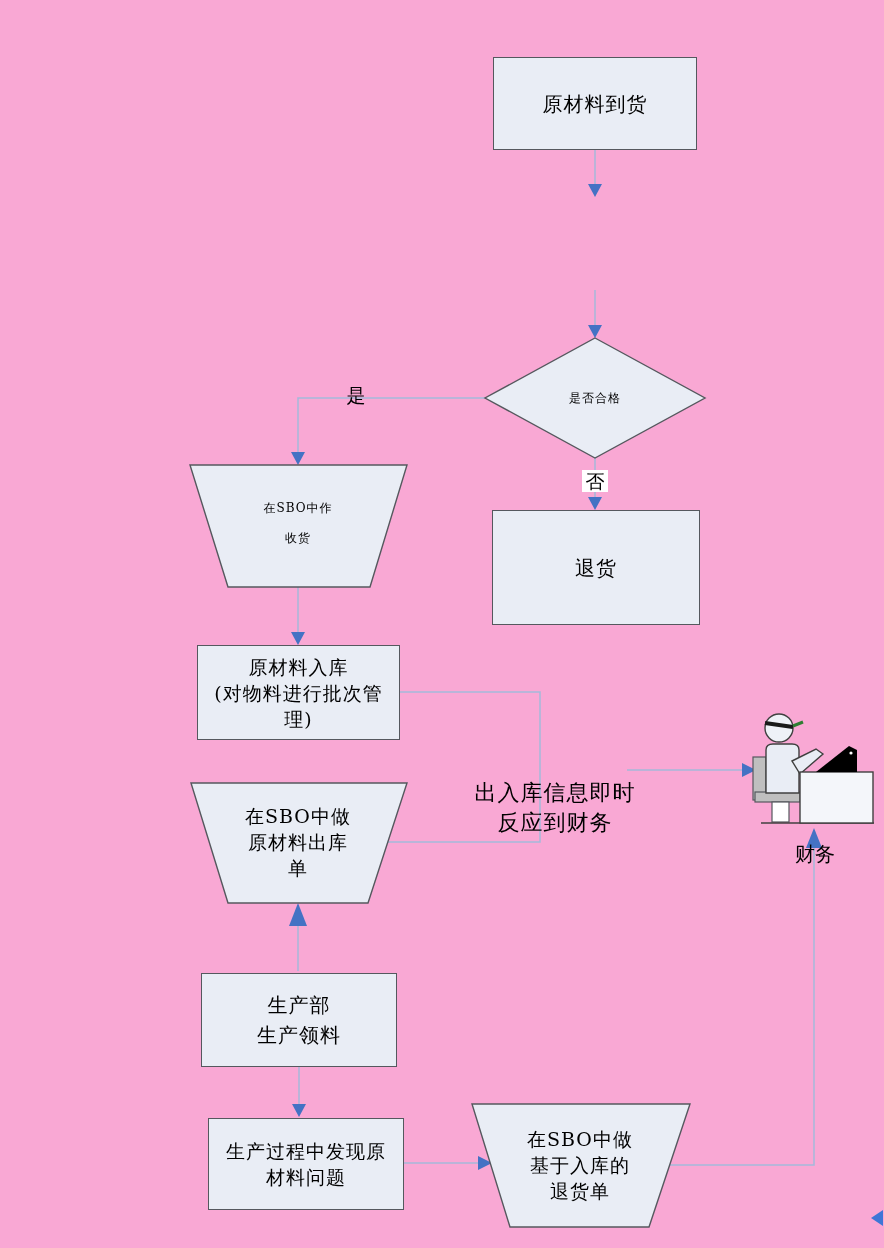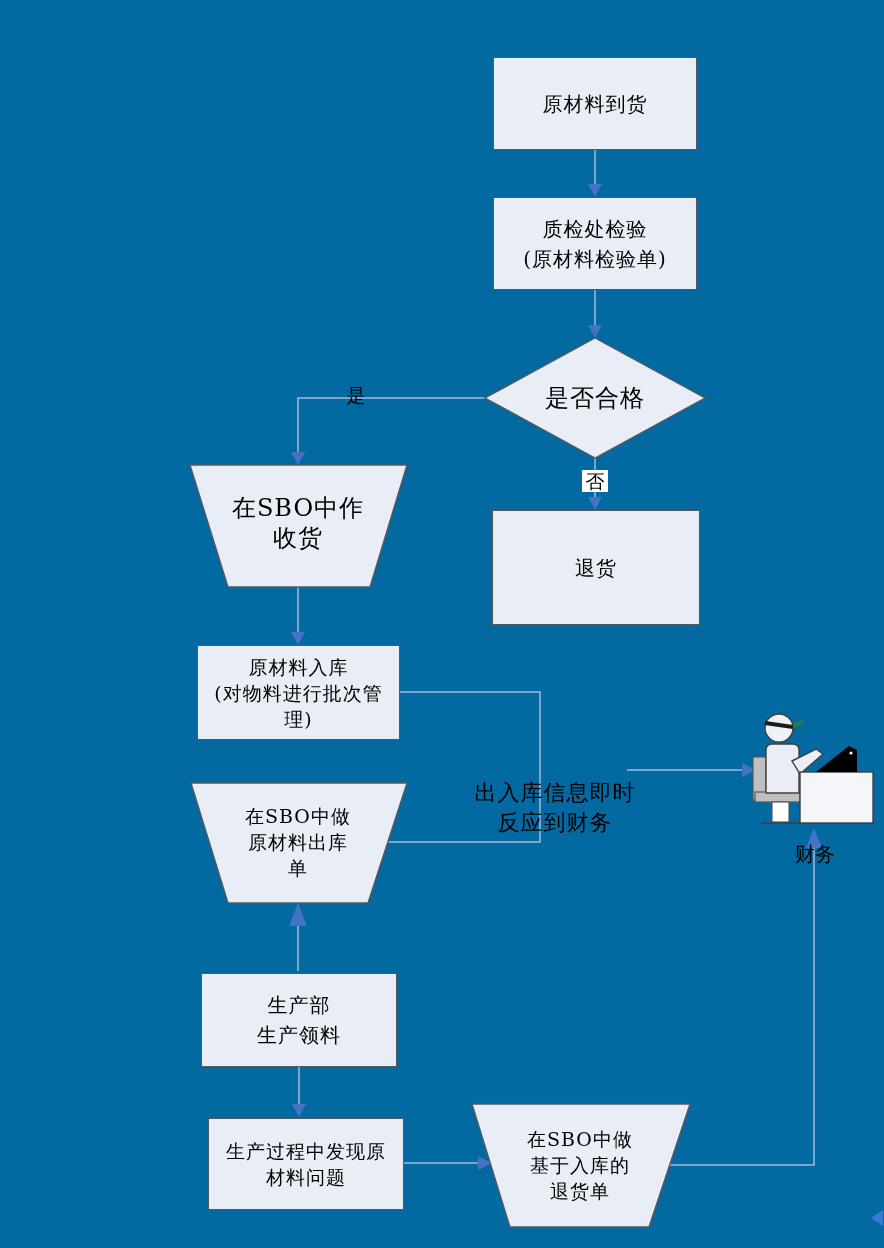--- a/index.html
+++ b/index.html
@@ -1,19 +1,19 @@
 <!DOCTYPE html>
 <html><head>
 <meta charset="utf-8">
 <style>
   html,body{margin:0;padding:0;background:#ffffff;}
   .canvas{
     position:relative;
     width:884px;height:1248px;
-    background:#0369a1;
+    background:#f9a8d4;
     font-family:"DejaVu Serif","Liberation Serif",serif;
     color:#000;
     overflow:hidden;
   }
   .layer{position:absolute;left:0;top:0;width:884px;height:1248px;}
   .node-rect{
     position:absolute;
     background:#e9edf5;
     border:1.5px solid #55585e;
     display:flex;align-items:center;justify-content:center;
@@ -24,21 +24,21 @@
     white-space:pre-line;
     font-size:20px;
     line-height:30px;
     letter-spacing:1px;
   }
   .node-label.small{font-size:19px;line-height:26px;}
   .overlay-label{
     position:absolute;
     text-align:center;
     white-space:pre-line;
-    font-size:24px;
+    font-size:12px;
     line-height:27px;
     letter-spacing:1px;
   }
   .edge-label{
     position:absolute;
     font-size:19px;
     line-height:22px;
     text-align:center;
   }
   .edge-label.masked{background:#ffffff;padding:0 1px;}
@@ -118,24 +118,20 @@
       <circle cx="851" cy="753" r="1.6" fill="#ffffff"></circle>
     </g>
 
     <polygon points="883,1210 883,1226 871,1218" fill="#3e76d6"></polygon>
   </svg>
 
   <div class="node-rect" style="left:493px;top:57px;width:204px;height:93px;">
     <span class="node-label">原材料到货</span>
   </div>
 
-  <div class="node-rect" style="left:493px;top:197px;width:204px;height:93px;">
-    <span class="node-label">质检处检验
-(原材料检验单)</span>
-  </div>
 
   <div class="node-rect" style="left:492px;top:510px;width:208px;height:115px;">
     <span class="node-label">退货</span>
   </div>
 
   <div class="node-rect" style="left:197px;top:645px;width:203px;height:95px;align-items:center;">
     <span class="node-label small">原材料入库
 (对物料进行批次管
 理)</span>
   </div>

